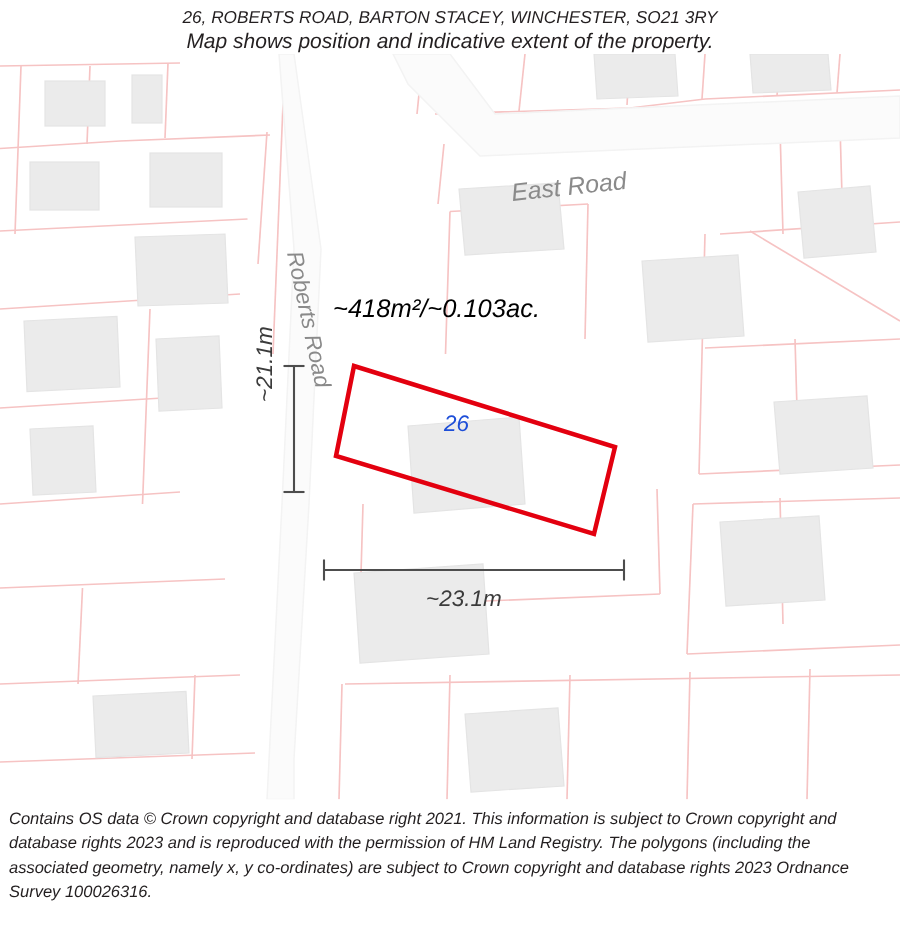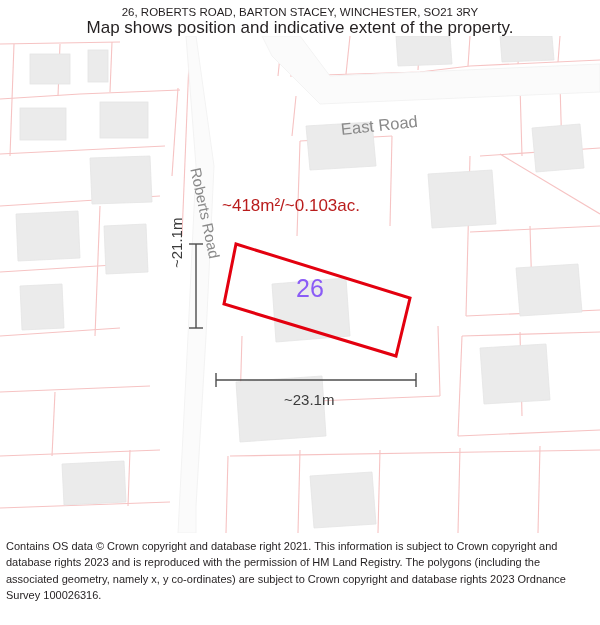--- a/index.html
+++ b/index.html
@@ -11,38 +11,39 @@
     width: 600px;
     height: 625px;
     font-family: "Liberation Sans", sans-serif;
     color: #231f20;
     overflow: hidden;
   }
   .page {
     position: relative;
     width: 495px;
     height: 625px;
+    font-style: italic;
   }
   .header {
     position: absolute;
     top: 0;
     left: 0;
     width: 600px;
     height: 36px;
     text-align: center;
     padding-top: 5px;
     box-sizing: border-box;
   }
   .header .line1 {
     font-size: 11.5px;
     line-height: 15px;
     color: #231f20;
   }
   .header .line2 {
-    font-size: 17px;
+    font-size: 14px;
     line-height: 15px;
     color: #231f20;
   }
   .map {
     position: absolute;
     top: 36px;
     left: 0;
     width: 600px;
     height: 497px;
     background: #ffffff;
@@ -65,39 +66,39 @@
   }
   .measure-label {
     position: absolute;
     font-size: 15px;
     color: #3b3b3b;
   }
   #area-label {
     left: 222px;
     top: 160px;
     font-size: 17px;
-    color: #b91c1c;
+    color: #000000;
   }
   #width-label {
     left: 284px;
     top: 355px;
   }
   #height-label {
     left: 168px;
     top: 232px;
     transform: rotate(-90deg);
     transform-origin: left top;
     white-space: nowrap;
   }
   #plot-number {
     position: absolute;
     left: 296px;
     top: 238px;
-    font-size: 25px;
-    color: #8b5cf6;
+    font-size: 15px;
+    color: #1d4ed8;
   }
   #road-label-east {
     position: absolute;
     left: 340px;
     top: 84px;
     font-size: 16.5px;
     color: #8a8a8a;
     transform: rotate(-6deg);
     transform-origin: left top;
     white-space: nowrap;

